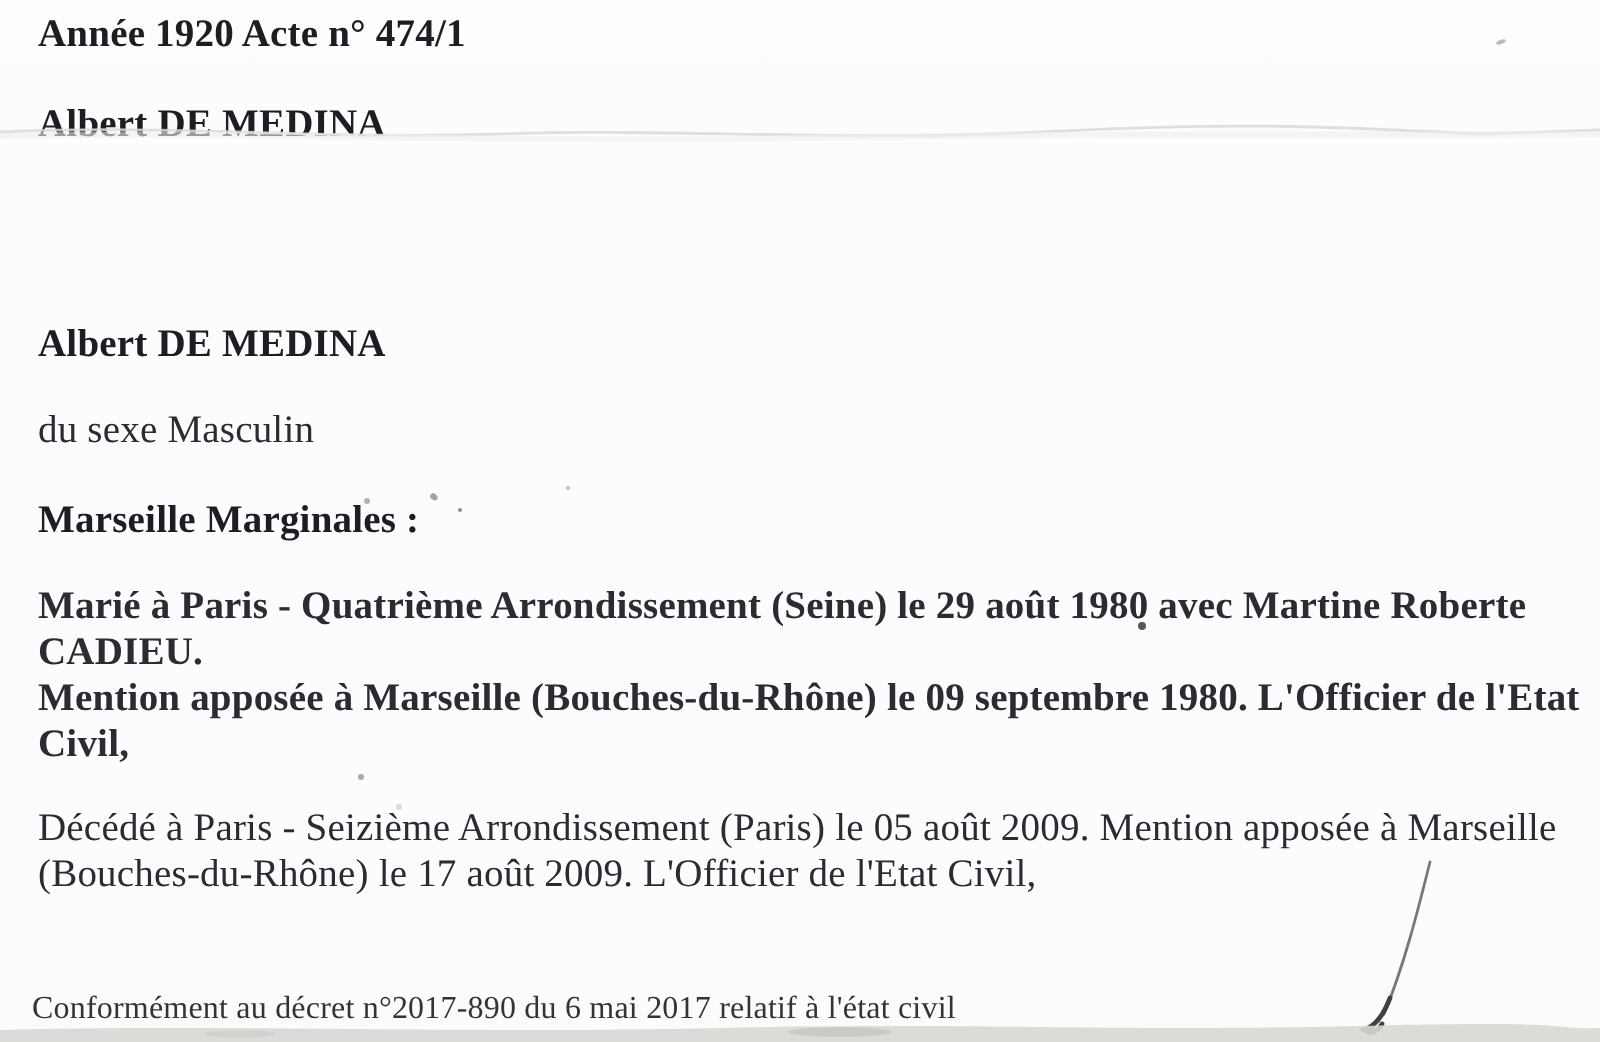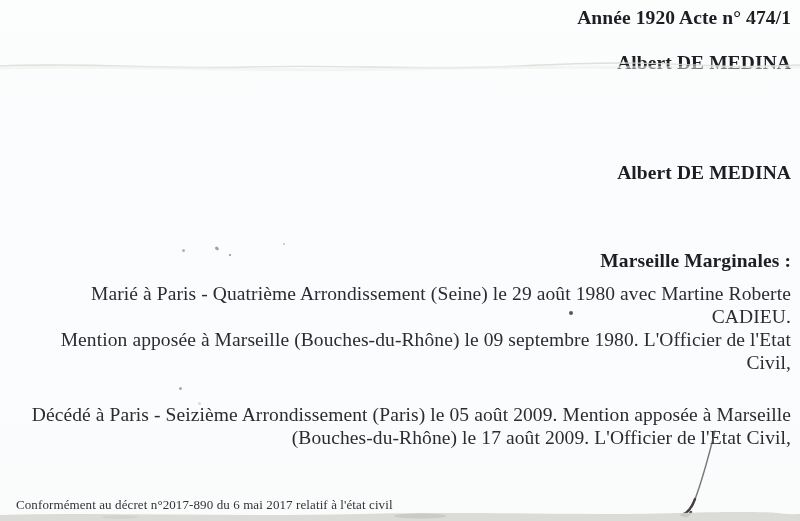--- a/index.html
+++ b/index.html
@@ -13,51 +13,51 @@
     color:#2b2b31;
   }
   .tblock{
     position:absolute;
     left:19px;
     width:772px;
     font-size:19.5px;
     line-height:23px;
     letter-spacing:.1px;
     white-space:pre-line;
-    text-align:right;
   }
   .bold{font-weight:bold;color:#1d1d23;}
   .act-header   {top:6px;}
   .name-1       {top:51px;}
   .birth        {top:91px;}
   .name-2       {top:161px;}
   .sex          {top:204px;}
   .mentions-head{top:249px;}
-  .mention-1    {top:282px;}
+  .mention-1    {top:292px;font-weight:bold;}
   .mention-2    {top:351px;}
   .mention-3    {top:403px;}
   .footer-note{
     position:absolute;left:16px;top:497px;width:600px;
-    font-size:13px;line-height:16px;color:#33333a;letter-spacing:.1px;
+    font-size:16px;line-height:16px;color:#33333a;letter-spacing:.1px;
   }
   .overlay{position:absolute;pointer-events:none;}
   .speck{position:absolute;border-radius:50%;}
 </style>
 </head>
 <body>
 
 <div class="scan">
 
   <div class="tblock bold act-header">Année 1920 Acte n° 474/1</div>
 
   <div class="tblock bold name-1">Albert DE MEDINA</div>
 
 
   <div class="tblock bold name-2">Albert DE MEDINA</div>
 
+  <div class="tblock sex">du sexe Masculin</div>
 
   <div class="tblock bold mentions-head">Marseille Marginales :</div>
 
   <p class="tblock mention-1" style="margin:0">Marié à Paris - Quatrième Arrondissement (Seine) le 29 août 1980 avec Martine Roberte CADIEU.
 Mention apposée à Marseille (Bouches-du-Rhône) le 09 septembre 1980. L'Officier de l'Etat Civil,</p>
 
 
   <p class="tblock mention-3" style="margin:0">Décédé à Paris - Seizième Arrondissement (Paris) le 05 août 2009. Mention apposée à Marseille
 (Bouches-du-Rhône) le 17 août 2009. L'Officier de l'Etat Civil,</p>
 

